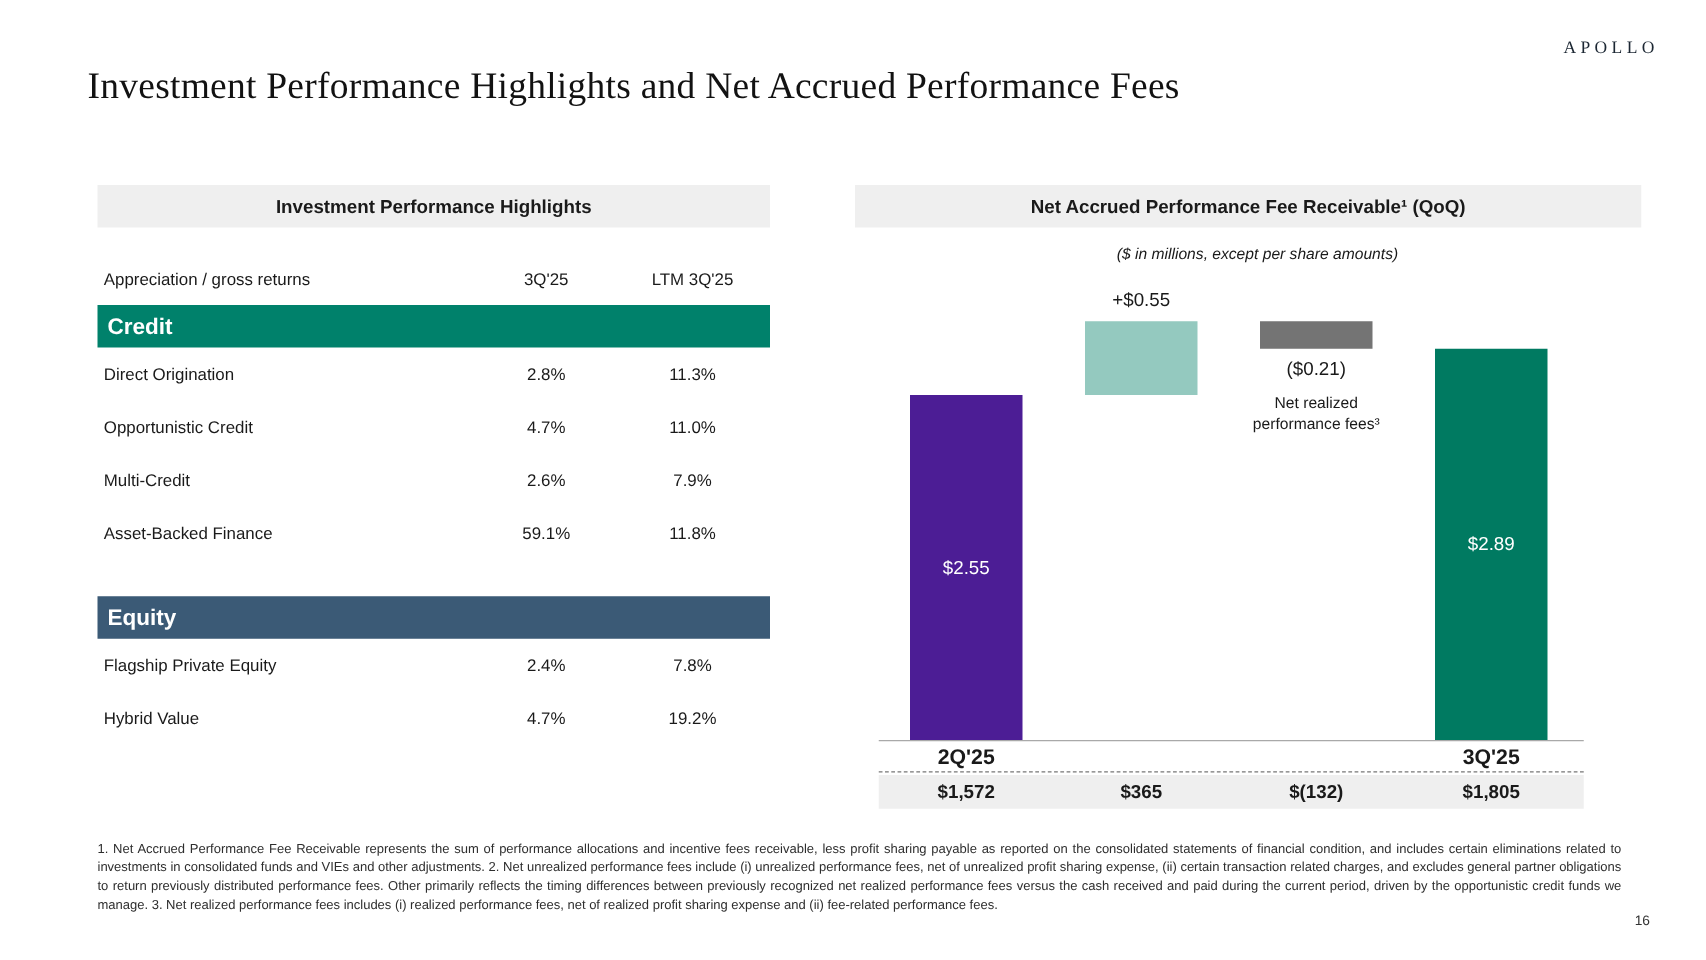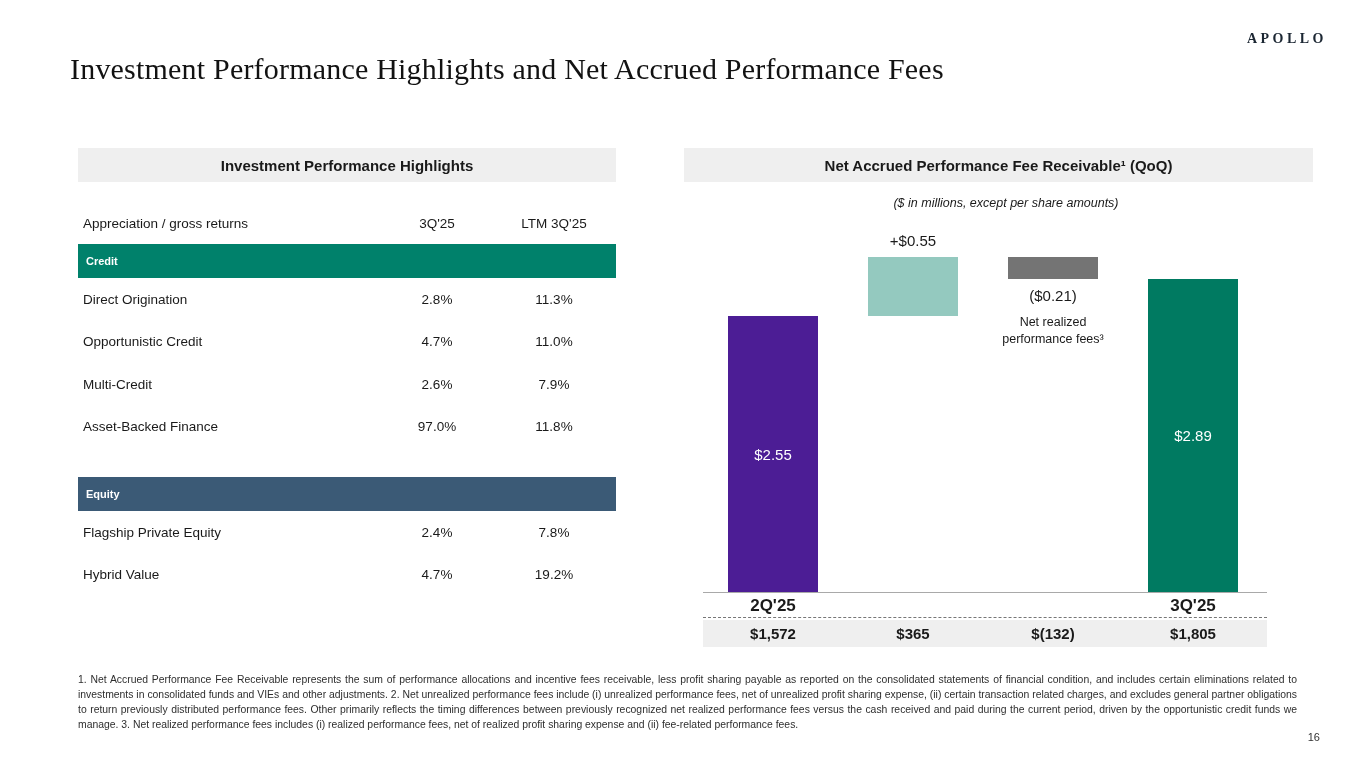--- a/index.html
+++ b/index.html
@@ -4,21 +4,21 @@
 <style>
   html,body{margin:0;padding:0;background:#e8e8e8;}
   .slide{
     position:relative; width:1365px; height:768px; background:#ffffff;
     font-family:"Liberation Sans", sans-serif; color:#1a1a1a; overflow:hidden;
     margin:0 auto;
   }
   
   .logo{
     position:absolute; top:31px; right:38px;
-    font-family:"Liberation Serif", serif; font-size:14px; font-weight:700;
+    font-family:"Liberation Serif", serif; font-size:14px; font-weight:400;
     letter-spacing:3.5px; color:#1c2733;
   }
   .title{
     position:absolute; left:70px; top:52px; margin:0;
     font-family:"Liberation Serif", serif; font-weight:400; font-size:30px;
     color:#121212; letter-spacing:.2px; white-space:nowrap;
   }
   
   .panel-header{
     height:34px; background:#efefef; display:flex; align-items:center; justify-content:center;
@@ -27,21 +27,21 @@
   
   .left-panel{ position:absolute; left:78px; top:148px; width:538px; }
   .col-header-row{
     margin-top:30px; height:22px; display:grid; grid-template-columns:1fr 110px 124px;
     align-items:center; font-size:13.5px;
   }
   .col-header-row .cell{ text-align:center; }
   .col-header-row .cell.lbl{ text-align:left; padding-left:5px; }
   .section-band{
     margin-top:10px; height:34px; display:flex; align-items:center;
-    color:#ffffff; font-weight:bold; font-size:11px; padding-left:8px; box-sizing:border-box;
+    color:#ffffff; font-weight:bold; font-size:18px; padding-left:8px; box-sizing:border-box;
   }
   .section-band.equity{ margin-top:29px; }
   .data-row{
     height:42.5px; display:grid; grid-template-columns:1fr 110px 124px; align-items:center;
     font-size:13.5px;
   }
   .data-row .cell{ text-align:center; }
   .data-row .cell.lbl{ text-align:left; padding-left:5px; }
   
   .right-panel{ position:absolute; left:684px; top:148px; width:629px;text-align:center; }
@@ -106,21 +106,21 @@
       <div class="cell">4.7%</div>
       <div class="cell">11.0%</div>
     </div>
     <div class="data-row">
       <div class="cell lbl">Multi-Credit</div>
       <div class="cell">2.6%</div>
       <div class="cell">7.9%</div>
     </div>
     <div class="data-row">
       <div class="cell lbl">Asset-Backed Finance</div>
-      <div class="cell">97.0%</div>
+      <div class="cell">59.1%</div>
       <div class="cell">11.8%</div>
     </div>
 
     <div class="section-band equity" style="background: rgb(59, 90, 118);">Equity</div>
 
     <div class="data-row">
       <div class="cell lbl">Flagship Private Equity</div>
       <div class="cell">2.4%</div>
       <div class="cell">7.8%</div>
     </div>

